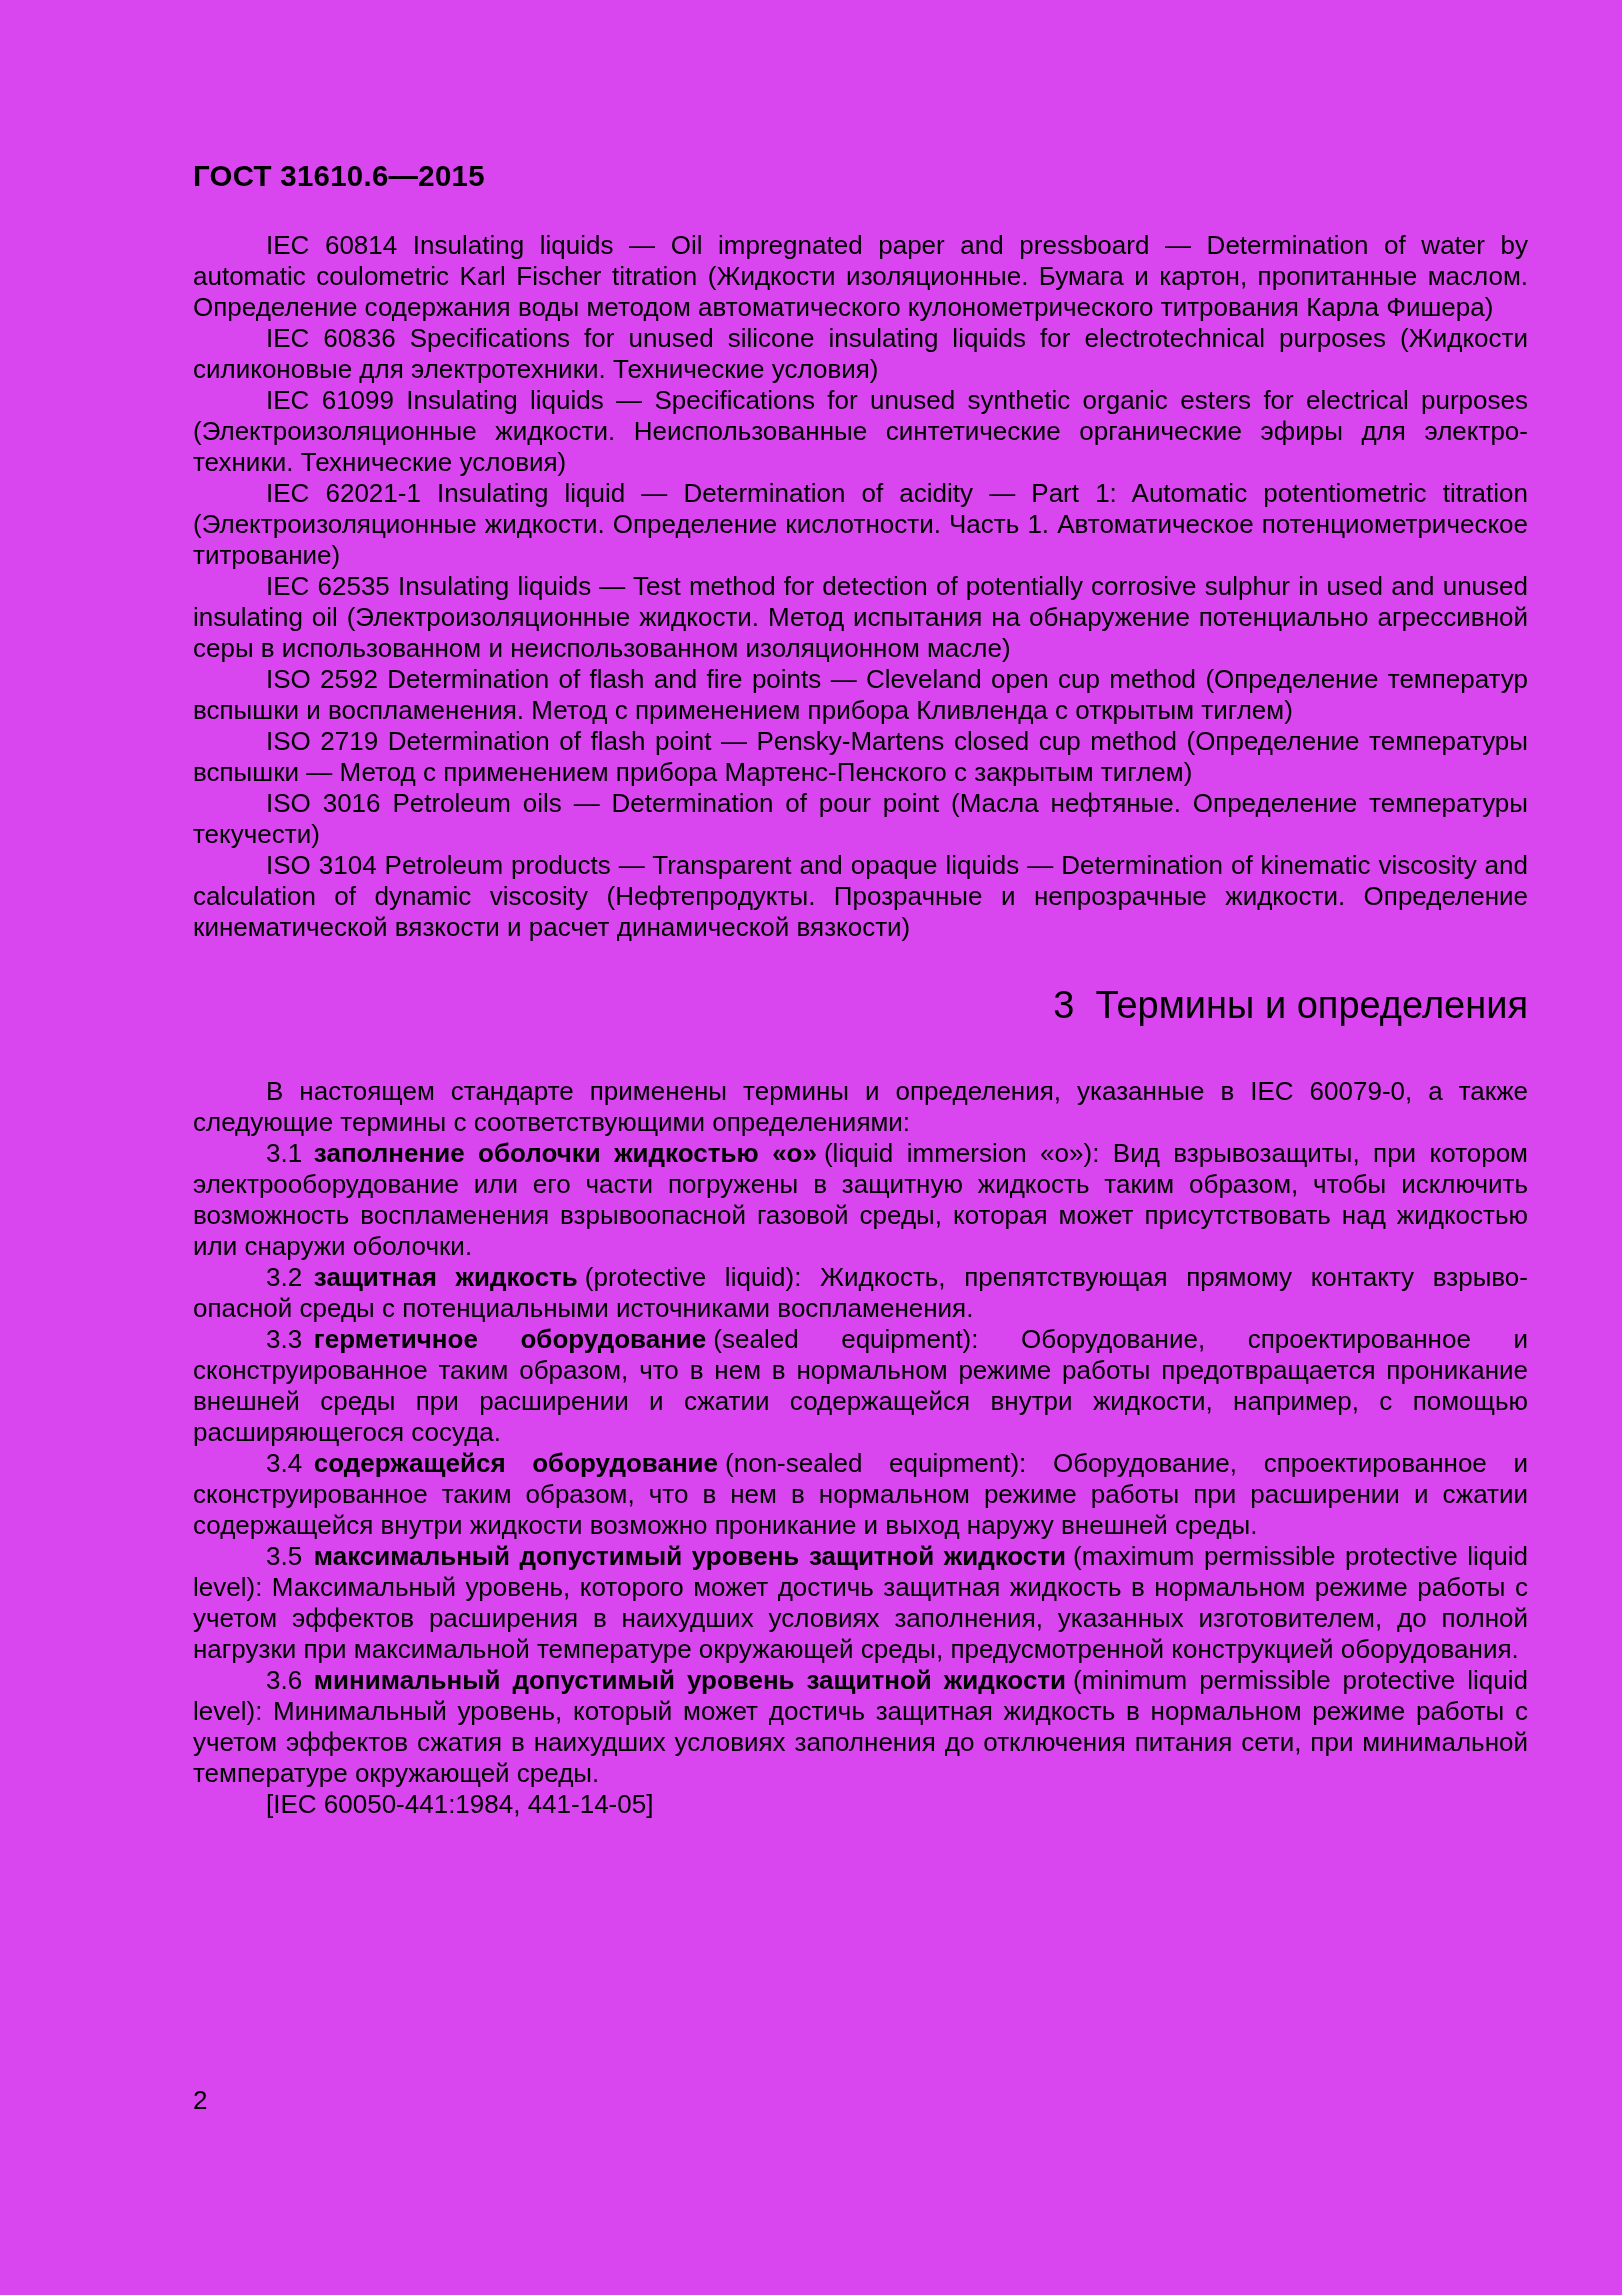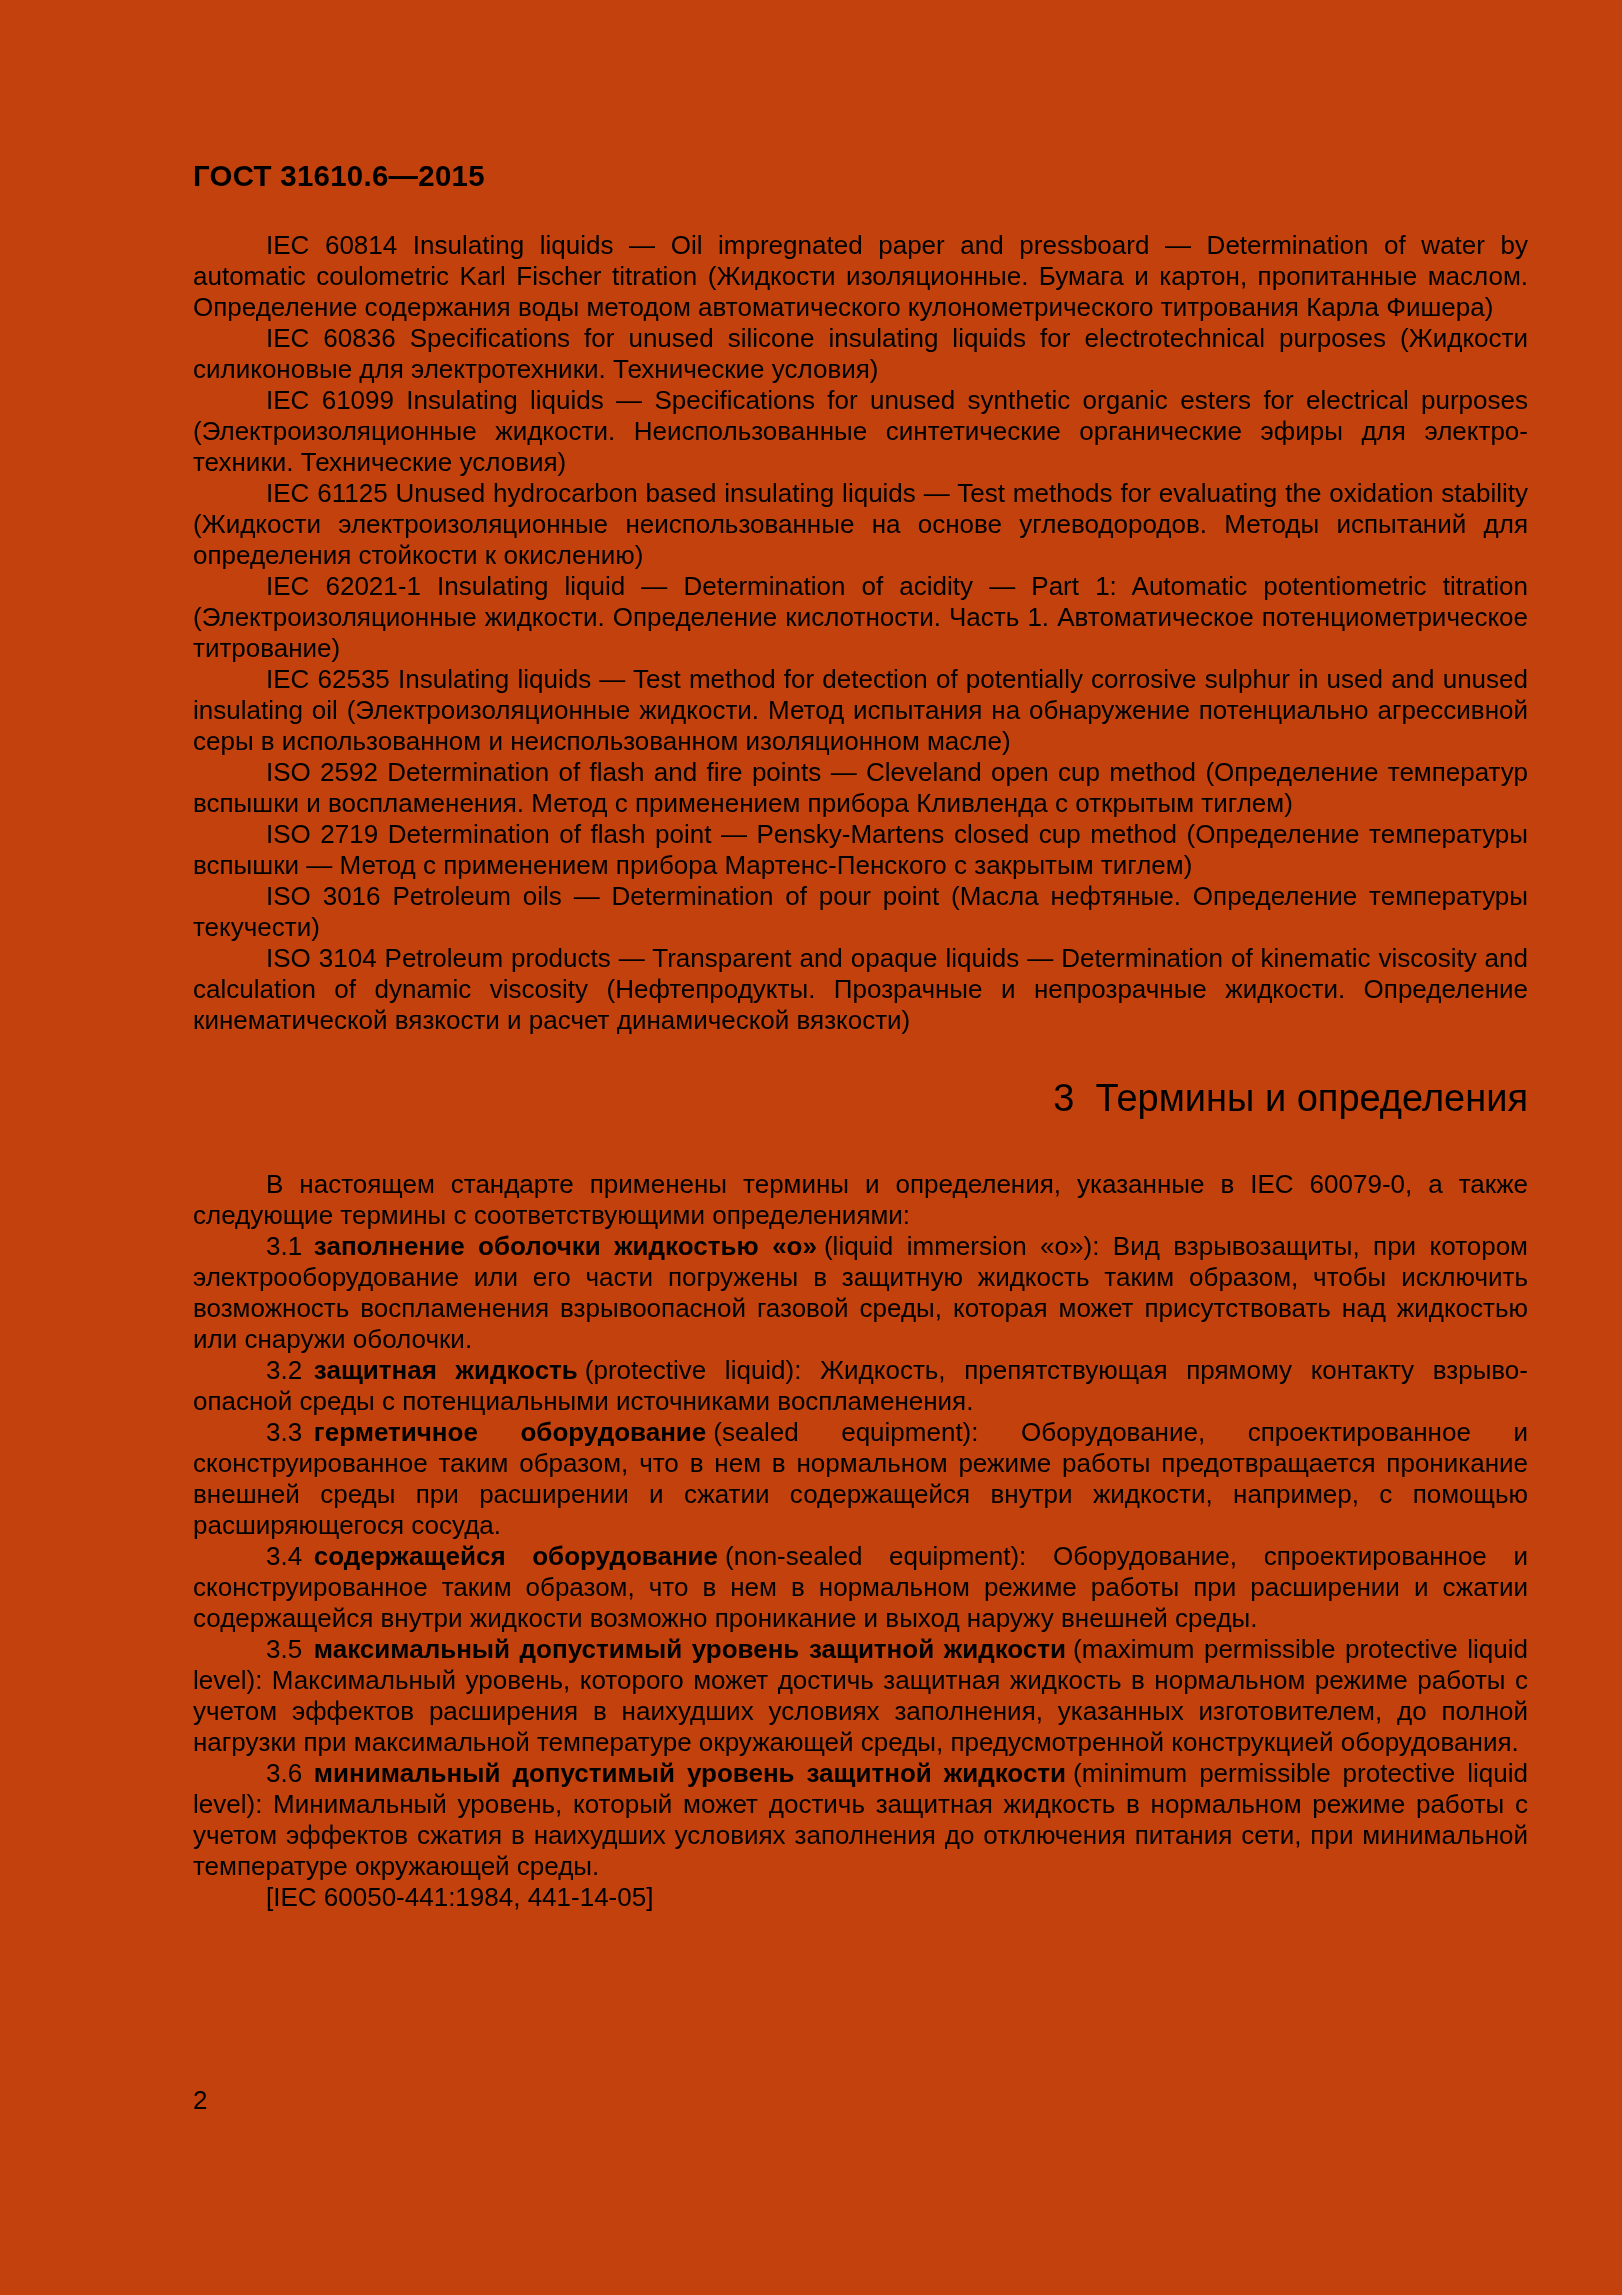--- a/index.html
+++ b/index.html
@@ -4,21 +4,21 @@
 <style>
   html, body {
     margin: 0;
     padding: 0;
     background: #ffffff;
   }
   .page {
     position: relative;
     width: 1623px;
     height: 2295px;
-    background: #c2410c;
+    background: #d946ef;
     color: #000000;
     font-family: "Liberation Sans", "DejaVu Sans", sans-serif;
     overflow: hidden;
   }
   .running-header {
     position: absolute;
     left: 193px;
     top: 160px;
     font-size: 29.4px;
     line-height: 31px;
@@ -67,21 +67,20 @@
 
 <div class="page">
 
   <div class="running-header">ГОСТ 31610.6—2015</div>
 
   <div class="content">
 
     <p class="para">IEC 60814 Insulating liquids — Oil impregnated paper and pressboard — Determination of water by automatic coulometric Karl Fischer titration (Жидкости изоляционные. Бумага и картон, пропитанные маслом. Определение содержания воды методом автоматического кулонометрического титрования Карла Фишера)</p>
     <p class="para">IEC 60836 Specifications for unused silicone insulating liquids for electrotechnical purposes (Жидкости силиконовые для электротехники. Технические условия)</p>
     <p class="para">IEC 61099 Insulating liquids — Specifications for unused synthetic organic esters for electrical purposes (Электроизоляционные жидкости. Неиспользованные синтетические органические эфиры для электро­техники. Технические условия)</p>
-    <p class="para">IEC 61125 Unused hydrocarbon based insulating liquids — Test methods for evaluating the oxidation stability (Жидкости электроизоляционные неиспользованные на основе углеводородов. Методы испы­таний для определения стойкости к окислению)</p>
     <p class="para">IEC 62021-1 Insulating liquid — Determination of acidity — Part 1: Automatic potentiometric titration (Электроизоляционные жидкости. Определение кислотности. Часть 1. Автоматическое потенциометри­ческое титрование)</p>
     <p class="para">IEC 62535 Insulating liquids — Test method for detection of potentially corrosive sulphur in used and unused insulating oil (Электроизоляционные жидкости. Метод испытания на обнаружение потенциально агрессивной серы в использованном и неиспользованном изоляционном масле)</p>
     <p class="para">ISO 2592 Determination of flash and fire points — Cleveland open cup method (Определение темпе­ратур вспышки и воспламенения. Метод с применением прибора Кливленда с открытым тиглем)</p>
     <p class="para">ISO 2719 Determination of flash point — Pensky-Martens closed cup method (Определение темпера­туры вспышки — Метод с применением прибора Мартенс-Пенского с закрытым тиглем)</p>
     <p class="para">ISO 3016 Petroleum oils — Determination of pour point (Масла нефтяные. Определение температуры текучести)</p>
     <p class="para">ISO 3104 Petroleum products — Transparent and opaque liquids — Determination of kinematic viscosity and calculation of dynamic viscosity (Нефтепродукты. Прозрачные и непрозрачные жидкости. Определе­ние кинематической вязкости и расчет динамической вязкости)</p>
 
     <h2 class="section-heading">
       <span class="sec-num">3</span><span>Термины и определения</span>
     </h2>

